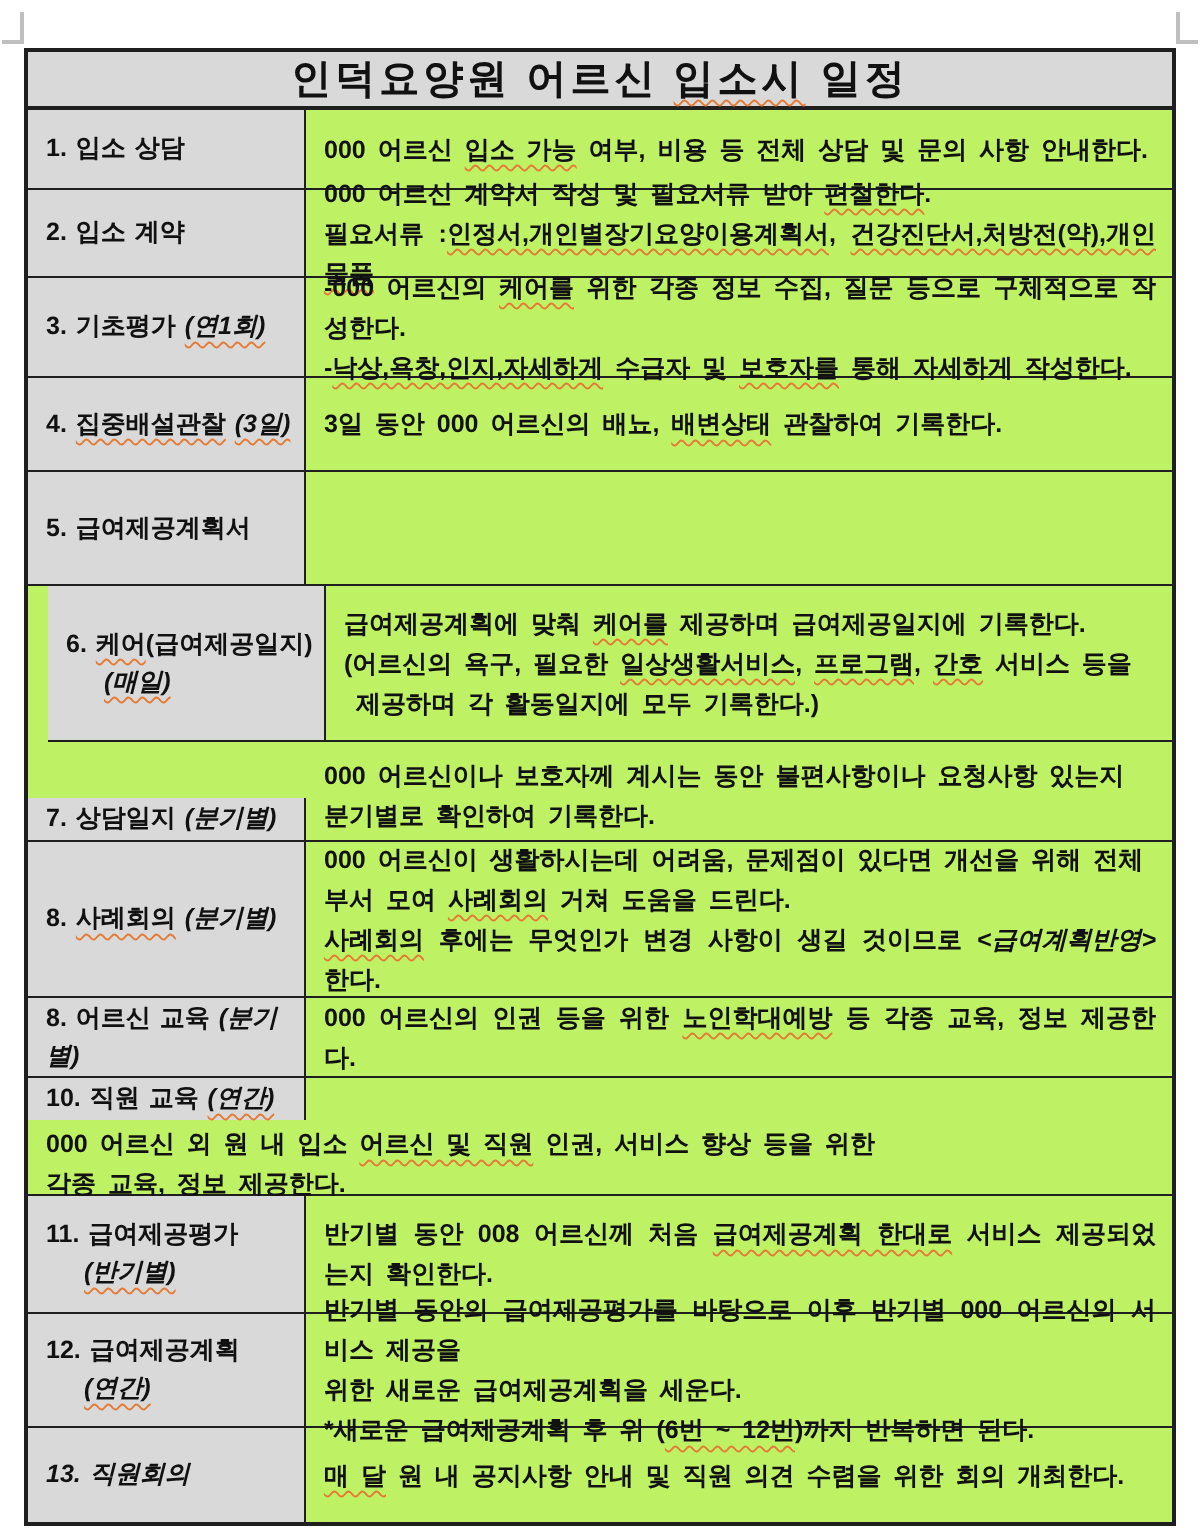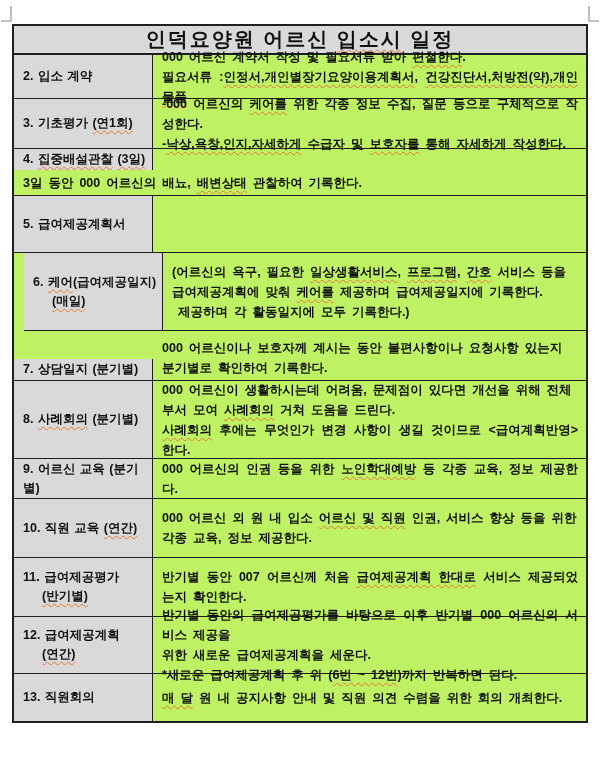--- a/index.html
+++ b/index.html
@@ -34,70 +34,78 @@
     line-height:20px;word-spacing:2.5px;
   }
   .line{white-space:pre-wrap;text-align:justify;}
   .lab .line{word-spacing:1px;text-align:left;}
   .indent{padding-left:19px;}
   .wavy,.bold-wavy{
     text-decoration:underline;text-decoration-style:wavy;
     text-decoration-color:var(--wavy);text-decoration-thickness:1px;
     text-underline-offset:3px;text-decoration-skip-ink:none;text-align:center;
   }
-  .bold,.bold-wavy{font-weight:800;}
+  .bold,.bold-wavy{font-weight:800;font-style:italic;}
 </style>
 </head>
 <body>
 
 <div id="mark-tl" class="corner-mark"></div>
 <div id="mark-tr" class="corner-mark"></div>
 
 <div id="doc-table">
   <div id="title-row"><span>인덕요양원 어르신 </span><span class="wavy">입소시</span><span> 일정</span></div>
   <div id="table-body">
+      <div class="trow" style="height: 40px;">
+        <div class="cell lab">
+          <div class="line"><span>1. 입소 상담</span></div>
+        </div>
+        <div class="cell con">
+          <div class="line"><span>000 어르신 </span><span class="wavy">입소 가능</span><span> 여부, 비용 등 전체 상담 및 문의 사항 안내한다.</span></div>
+        </div>
+      </div>
       <div class="trow" style="height: 44px;">
         <div class="cell lab">
           <div class="line"><span>2. 입소 계약</span></div>
         </div>
         <div class="cell con">
           <div class="line"><span>000 어르신 계약서 작성 및 필요서류 받아 </span><span class="wavy">편철한다</span><span>.</span></div>
           <div class="line"><span>필요서류 :</span><span class="wavy">인정서,개인별장기요양이용계획서</span><span>, </span><span class="wavy">건강진단서,처방전(약),개인물품</span></div>
         </div>
       </div>
       <div class="trow" style="height: 50px;">
         <div class="cell lab">
           <div class="line"><span>3. 기초평가 </span><span class="bold-wavy">(연1회)</span></div>
         </div>
         <div class="cell con">
           <div class="line"><span>-000 어르신의 </span><span class="wavy">케어를</span><span> 위한 각종 정보 수집, 질문 등으로 구체적으로 작성한다.</span></div>
           <div class="line"><span>-</span><span class="wavy">낙상,욕창,인지,자세하게</span><span> 수급자 및 </span><span class="wavy">보호자를</span><span> 통해 자세하게 작성한다.</span></div>
         </div>
       </div>
-      <div class="trow" style="height: 47px; flex-direction: column;">
+      <div class="trow" style="height: 47px;">
         <div class="cell lab">
           <div class="line"><span>4. </span><span class="wavy">집중배설관찰</span><span> </span><span class="bold-wavy">(3일)</span></div>
         </div>
         <div class="cell con">
           <div class="line"><span>3일 동안 000 어르신의 배뇨, </span><span class="wavy">배변상태</span><span> 관찰하여 기록한다.</span></div>
         </div>
       </div>
       <div class="trow" style="height: 57px;">
         <div class="cell lab">
           <div class="line"><span>5. 급여제공계획서</span></div>
         </div>
       </div>
       <div class="trow" style="height: 78px; margin-left: 10px;">
         <div class="cell lab">
           <div class="line"><span>6. </span><span class="wavy">케어</span><span>(급여제공일지)</span></div>
           <div class="line indent"><span class="bold-wavy">(매일)</span></div>
         </div>
         <div class="cell con">
+          <div class="line"><span>급여제공계획에 맞춰 </span><span class="wavy">케어를</span><span> 제공하며 급여제공일지에 기록한다.</span></div>
           <div class="line"><span>(어르신의 욕구, 필요한 </span><span class="wavy">일상생활서비스</span><span>, </span><span class="wavy">프로그램</span><span>, </span><span class="wavy">간호</span><span> 서비스 등을</span></div>
-          <div class="line"><span>급여제공계획에 맞춰 </span><span class="wavy">케어를</span><span> 제공하며 급여제공일지에 기록한다.</span></div>
           <div class="line"><span> 제공하며 각 활동일지에 모두 기록한다.)</span></div>
         </div>
       </div>
       <div class="trow" style="height: 50px; align-items: flex-end;">
         <div class="cell lab">
           <div class="line"><span>7. 상담일지 </span><span class="bold">(분기별)</span></div>
         </div>
         <div class="cell con">
           <div class="line"><span>000 어르신이나 보호자께 계시는 동안 불편사항이나 요청사항 있는지</span></div>
           <div class="line"><span>분기별로 확인하여 기록한다.</span></div>
@@ -108,42 +116,42 @@
           <div class="line"><span>8. </span><span class="wavy">사례회의</span><span> </span><span class="bold">(분기별)</span></div>
         </div>
         <div class="cell con">
           <div class="line"><span>000 어르신이 생활하시는데 어려움, 문제점이 있다면 개선을 위해 전체</span></div>
           <div class="line"><span>부서 모여 </span><span class="wavy">사례회의</span><span> 거쳐 도움을 드린다.</span></div>
           <div class="line"><span class="wavy">사례회의</span><span> 후에는 무엇인가 변경 사항이 생길 것이므로 </span><span class="bold">&lt;급여계획반영&gt;</span><span>한다.</span></div>
         </div>
       </div>
       <div class="trow" style="height: 40px;">
         <div class="cell lab">
-          <div class="line"><span>9. 어르신 교육 </span><span class="bold">(분기별)</span></div>
+          <div class="line"><span>8. 어르신 교육 </span><span class="bold">(분기별)</span></div>
         </div>
         <div class="cell con">
           <div class="line"><span>000 어르신의 인권 등을 위한 </span><span class="wavy">노인학대예방</span><span> 등 각종 교육, 정보 제공한다.</span></div>
         </div>
       </div>
-      <div class="trow" style="height: 59px;">
+      <div class="trow" style="height: 59px; flex-direction: column;">
         <div class="cell lab">
           <div class="line"><span>10. 직원 교육 </span><span class="bold-wavy">(연간)</span></div>
         </div>
         <div class="cell con">
           <div class="line"><span>000 어르신 외 원 내 입소 </span><span class="wavy">어르신 및 직원</span><span> 인권, 서비스 향상 등을 위한</span></div>
           <div class="line"><span>각종 교육, 정보 제공한다.</span></div>
         </div>
       </div>
       <div class="trow" style="height: 59px;">
         <div class="cell lab">
           <div class="line"><span>11. 급여제공평가</span></div>
           <div class="line indent"><span class="bold-wavy">(반기별)</span></div>
         </div>
         <div class="cell con">
-          <div class="line"><span>반기별 동안 007 어르신께 처음 </span><span class="wavy">급여제공계획 한대로</span><span> 서비스 제공되었는지 확인한다.</span></div>
+          <div class="line"><span>반기별 동안 008 어르신께 처음 </span><span class="wavy">급여제공계획 한대로</span><span> 서비스 제공되었는지 확인한다.</span></div>
         </div>
       </div>
       <div class="trow" style="height: 57px;">
         <div class="cell lab">
           <div class="line"><span>12. 급여제공계획</span></div>
           <div class="line indent"><span class="bold-wavy">(연간)</span></div>
         </div>
         <div class="cell con">
           <div class="line"><span>반기별 동안의 급여제공평가를 바탕으로 이후 반기별 000 어르신의 서비스 제공을</span></div>
           <div class="line"><span>위한 새로운 급여제공계획을 세운다.</span></div>

